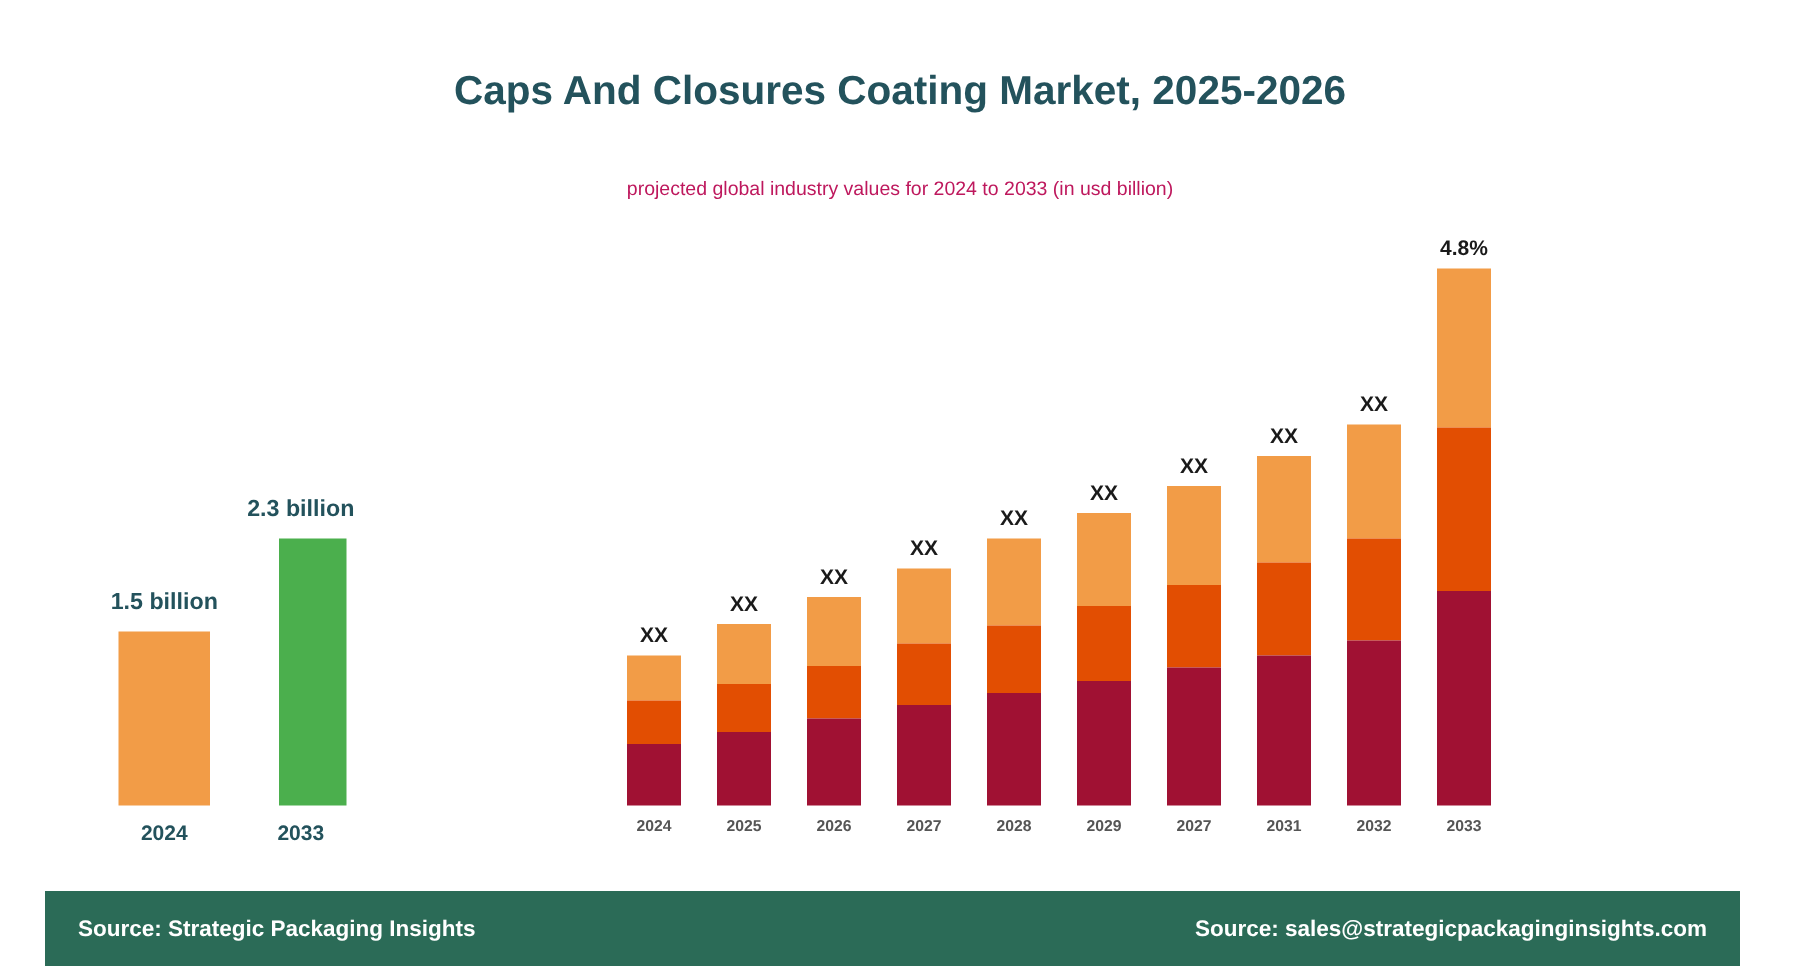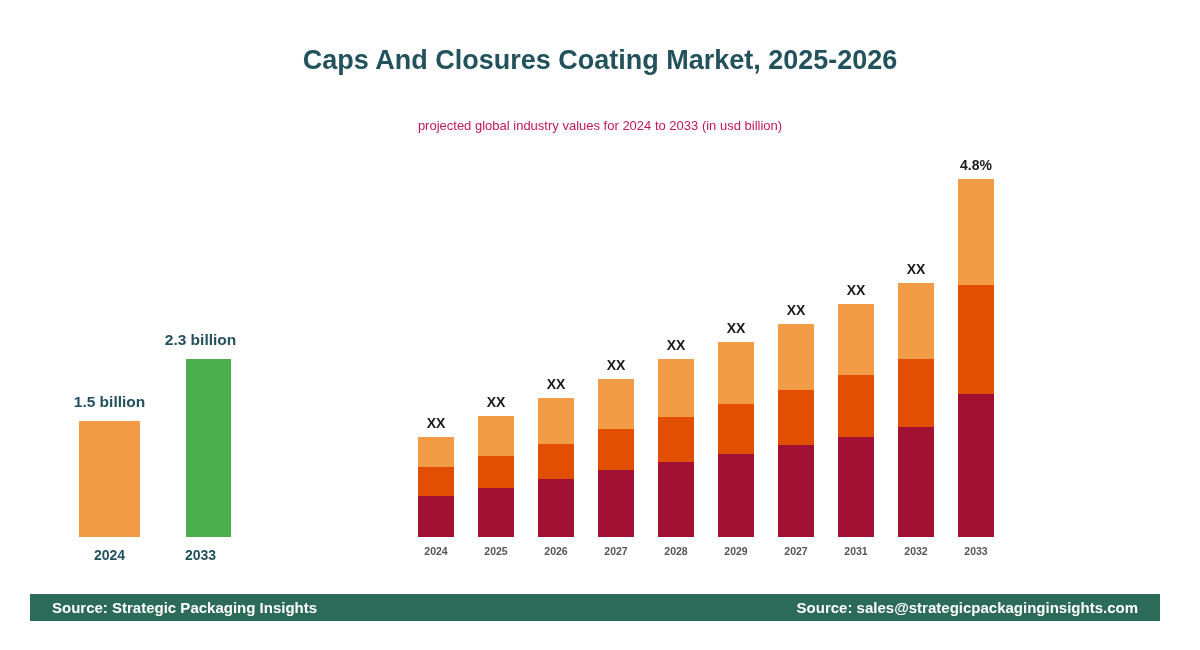--- a/index.html
+++ b/index.html
@@ -72,21 +72,21 @@
   }
   .sbar .sbar-year {
     position: absolute; left: 50%; transform: translateX(-50%);
     bottom: -20px; white-space: nowrap;
     font-size: 10.5px; font-weight: bold; color: #555555;
   }
 
   
   .footer {
     position: absolute; left: 30px; top: 594px;
-    width: 1130px; height: 27px;
+    width: 1130px; height: 50px;
     background: #2B6B57; color: #ffffff;
     display: flex; align-items: center; justify-content: space-between;
     padding: 0 22px;
   }
   .footer-text { font-size: 15px; font-weight: bold; white-space: nowrap; }
 </style>
 </head>
 <body>
 
 <div class="page">

